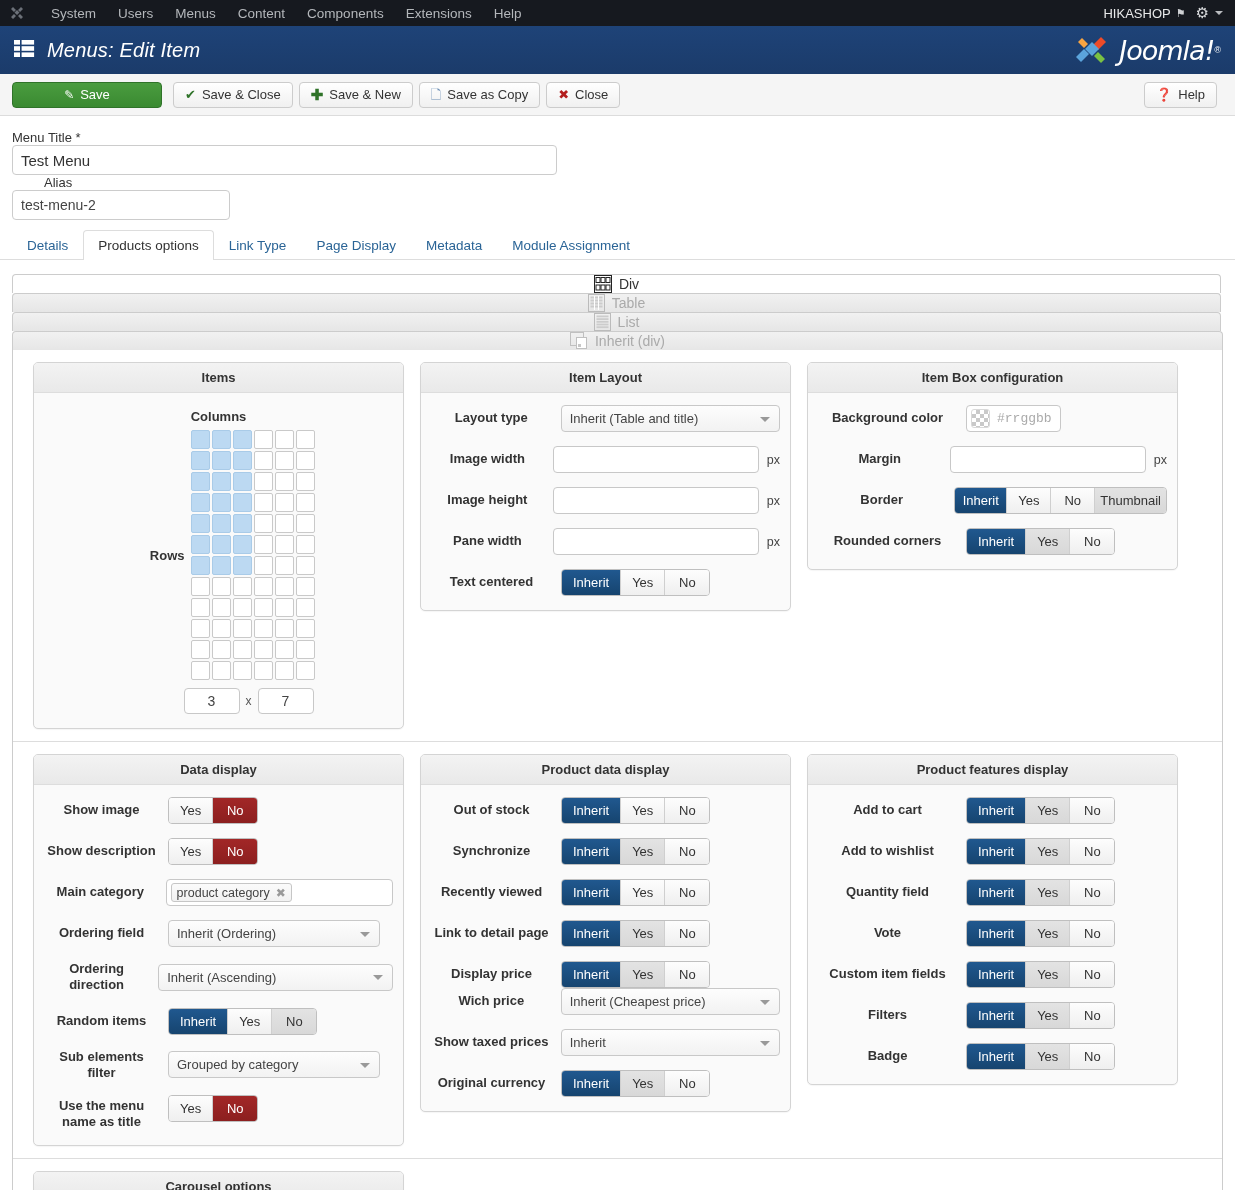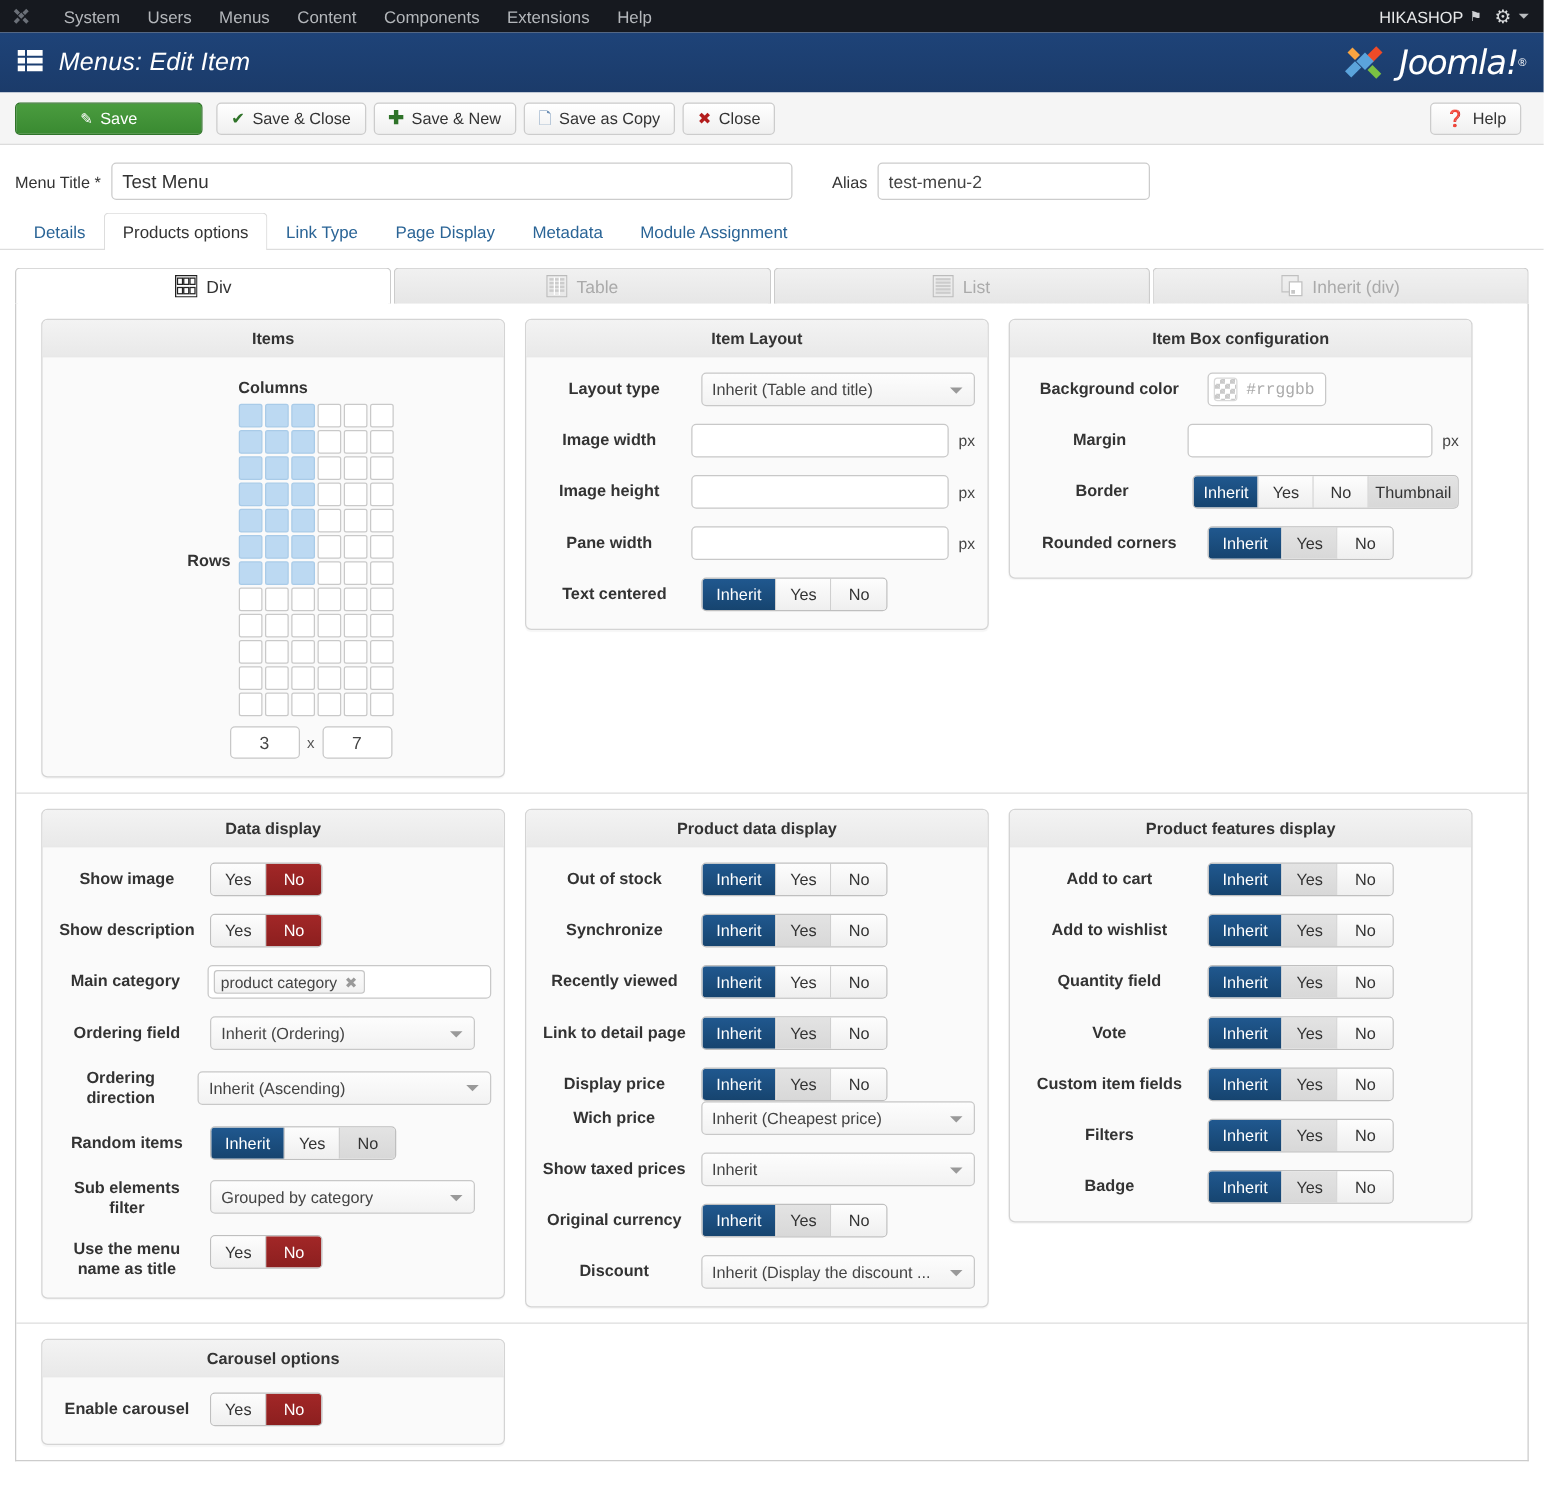--- a/index.html
+++ b/index.html
@@ -64,21 +64,21 @@
   }
   .btn .ic { font-size:12px; line-height:1; }
   .btn .ic.check { color:#2f7329; font-size:13px; }
   .btn .ic.plus { color:#2f7329; font-weight:bold; font-size:15px; }
   .btn .ic.copy { color:#6d8fb5; font-size:13px; }
   .btn .ic.close { color:#b31d1d; font-size:13px; }
   .btn .ic.help { color:#333; font-size:13px; }
   #toolbar .help-btn { position:absolute; right:12px; }
 
   
-  #titlerow { display:flex; align-items:center; padding:14px 12px 10px 12px; }
+  #titlerow { display:flex; padding:14px 12px 10px 12px;flex-direction:column; }
   .fld-label { font-size:13px; color:#333; margin-right:8px; white-space:nowrap; }
   .txt-input {
     height:30px; border:1px solid #ccc; border-radius:4px; background:#fff;
     padding:0 8px; font-size:14px; color:#333; font-family:"Liberation Sans", sans-serif;
     outline:none;
   }
   #menu-title-input { width:545px; font-size:15px; }
   #alias-input { width:218px; color:#444; }
   #titlerow .alias-label { margin-left:32px; }
 
@@ -87,21 +87,21 @@
   #maintabs .tab {
     padding:7px 14px; font-size:13.5px; color:#2a6496; cursor:pointer;
     border:1px solid transparent; border-bottom:none; margin-bottom:-1px; border-radius:4px 4px 0 0;
   }
   #maintabs .tab.active {
     color:#333; background:#fff; border-color:#ddd; border-bottom-color:#fff;
   }
 
   
   #wrapper { padding:14px 12px 0 12px; }
-  #innertabs { display:flex; }
+  #innertabs { display:flex;flex-direction:column; }
   .itab {
     flex:1; height:29px; display:flex; align-items:center; justify-content:center; gap:7px;
     font-size:14px; color:#aaa; border:1px solid #ccc; border-bottom:none;
     border-radius:4px 4px 0 0; background:linear-gradient(180deg,#f1f1f1 0%,#e6e6e6 100%);
     margin-right:2px; cursor:pointer;
   }
   .itab:last-child { margin-right:0; }
   .itab.active { background:#fff; color:#333; font-weight:normal; }
   .itab svg { display:block; }
 
@@ -675,27 +675,20 @@
               </div>
             </div>
             <div class="frow">
               <div class="flabel lbl-w2">Original currency</div>
               <div class="tgl">
                 <div class="opt on-blue">Inherit</div>
                 <div class="opt hover">Yes</div>
                 <div class="opt">No</div>
               </div>
             </div>
-            <div class="frow">
-              <div class="flabel lbl-w2">Discount</div>
-              <div class="sel" style="width:220px">
-                <span class="seltxt">Inherit (Display the discount ...</span>
-                <span class="selcaret"></span>
-              </div>
-            </div>
           </div>
         </div>
       </div>
 
       <div class="col c3">
         <div class="panel">
           <div class="panel-head">Product features display</div>
           <div class="panel-body">
             <div id="pfd-rows">
                 <div class="frow">

